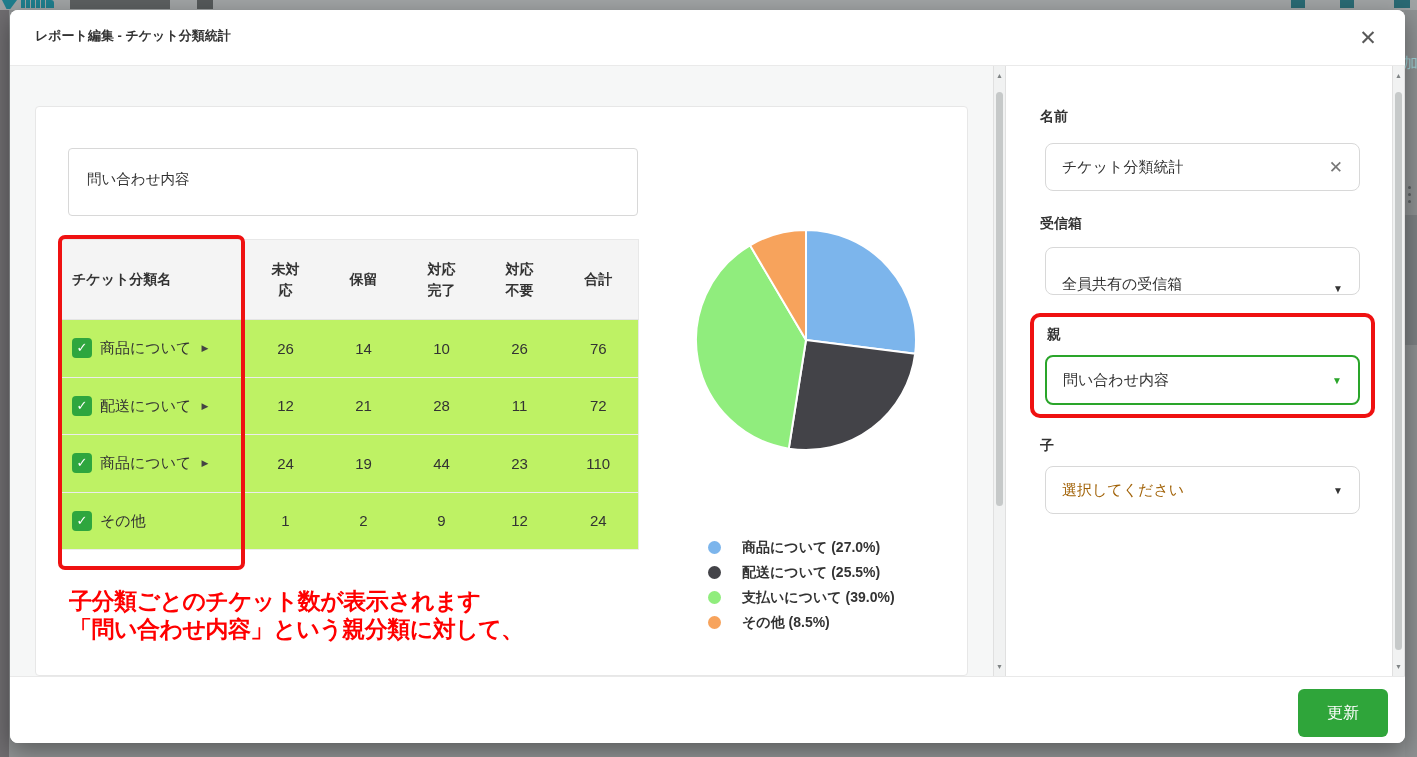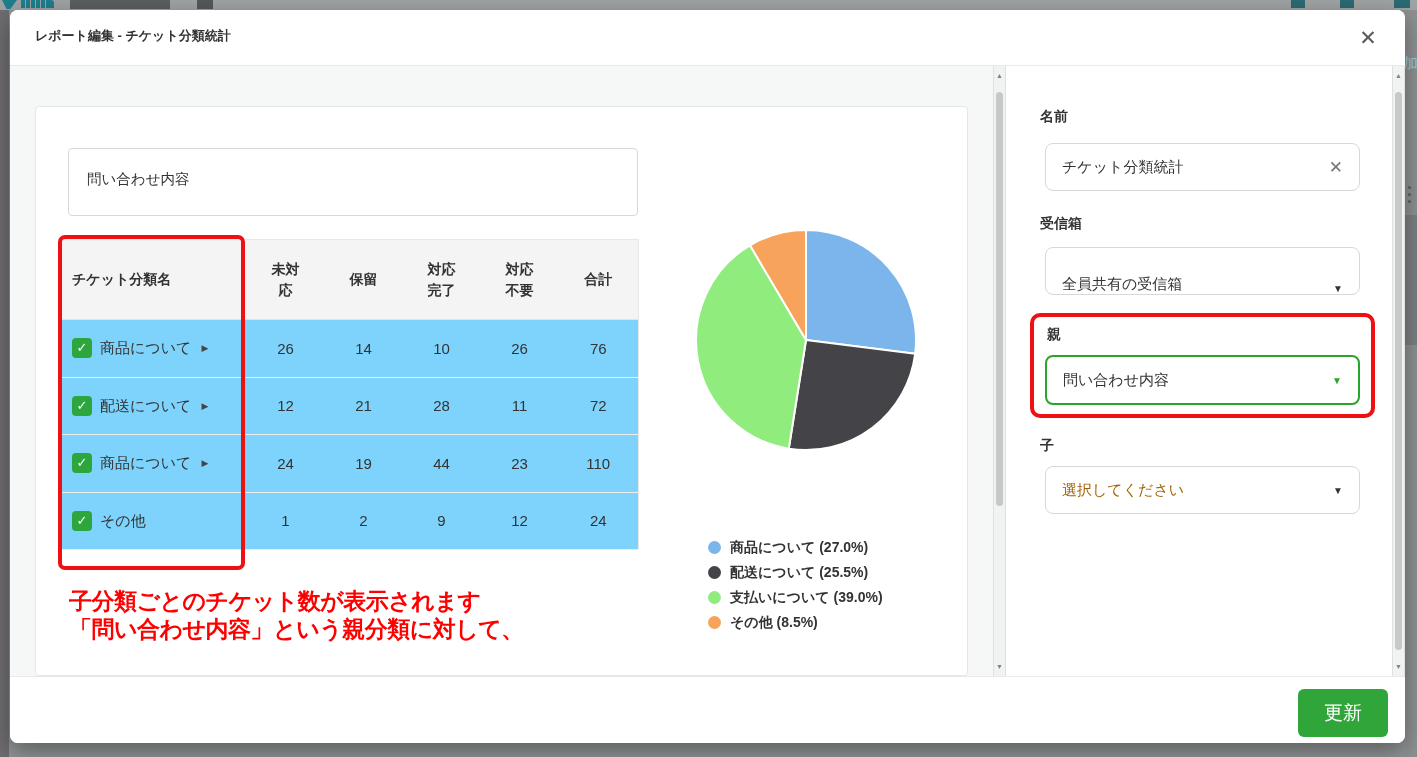--- a/index.html
+++ b/index.html
@@ -25,37 +25,37 @@
   .modal-title { position:absolute; left:25px; top:17px; font-size:13px; font-weight:bold; color:#333; }
   .close-btn { position:absolute; right:22px; top:13px; width:30px; height:30px; font-size:21px; color:#595959; text-align:center; line-height:30px; cursor:pointer; }
 
   
   .main-area { position:absolute; left:0; top:56px; width:983px; height:610px; background:#f6f7f7; }
   .card { position:absolute; left:25px; top:40px; width:933px; height:570px; background:#fff; border:1px solid #e7e7e7; border-radius:4px; }
 
   .title-box { position:absolute; left:32px; top:41px; width:570px; height:68px; border:1px solid #d8d8d8; border-radius:4px; background:#fff; font-size:14.5px; color:#333; padding:21px 18px; }
 
   
-  .cat-table { position:absolute; left:22px; top:132px; width:580px; border-collapse:collapse; table-layout:fixed; border:1px solid #e8e8e8; background:#7dd3fc; }
+  .cat-table { position:absolute; left:22px; top:132px; width:580px; border-collapse:collapse; table-layout:fixed; border:1px solid #e8e8e8; background:#bef264; }
   .cat-table th { height:80px; background:#f4f4f4; border-bottom:1px solid #e4e4e4; font-size:14px; font-weight:bold; color:#333; text-align:center; vertical-align:middle; }
   .cat-table th.first { text-align:left; padding-left:13px; }
   .cat-table th .hw { display:inline-block; max-width:34px; line-height:1.45; text-align:center; }
   .cat-table td { border-bottom:1px solid #ececec; font-size:15px; color:#333; text-align:center; vertical-align:middle; padding:17px 0; }
   .cat-table td.first { text-align:left; padding:17px 6px 17px 13px; }
   .cell-flex { display:flex; align-items:center; gap:8px; }
   .checkbox { width:20px; height:20px; min-width:20px; background:#2ea63e; border-radius:4px; color:#fff; font-size:13px; font-weight:bold; text-align:center; line-height:20px; cursor:pointer; }
   .row-label { max-width:96px; line-height:1.5; }
   .expand-arrow { font-size:9px; color:#444; margin-left:2px; cursor:pointer; }
 
   
   .pie-wrap { position:absolute; left:656px; top:119px; width:228px; height:228px; }
   .legend { position:absolute; left:672px; top:428px; }
   .legend-item { display:flex; align-items:center; gap:9px; height:25px; cursor:pointer; }
   .legend-dot { width:13px; height:13px; border-radius:50%; }
-  .legend-txt { font-size:14px; font-weight:bold; color:#333; }
+  .legend-txt { font-size:14px; font-weight:bold; color:#333;margin-left:12px; }
 
   
   .red-box-table { position:absolute; left:22px; top:128px; width:187px; height:335px; border:4px solid #ef1111; border-radius:7px; pointer-events:none; }
   .annotation { position:absolute; left:33px; top:480px; font-size:23px; line-height:28px; font-weight:bold; color:#ff0000; letter-spacing:-.5px; white-space:nowrap; }
 
   
   .vscroll { position:absolute; top:56px; width:13px; height:610px; background:#f1f2f2; border-left:1px solid #e0e0e0; border-right:1px solid #e0e0e0; }
   .vs-main { left:983px; } .vs-side { left:1382px; }
   .vs-arrow { position:absolute; left:0; width:11px; text-align:center; font-size:7px; color:#7f8485; cursor:pointer; }
   .vs-up { top:6px; } .vs-down { bottom:6px; }
@@ -68,21 +68,21 @@
   .fld .grow { flex:1; }
   .clear-x { color:#777; font-size:17px; cursor:pointer; }
   .caret { font-size:10px; color:#333; }
   .caret.green { color:#2aa52a; }
   .fld.green-border { border:2px solid #2aa52a; height:50px; }
   .fld .placeholder { color:#a16207; }
   .red-box-parent { position:absolute; left:24px; top:247px; width:345px; height:105px; border:4px solid #ef1111; border-radius:10px; pointer-events:none; }
 
   
   .modal-footer { position:absolute; left:0; top:666px; width:1395px; height:67px; background:#fff; border-top:1px solid #e9e9e9; border-radius:0 0 8px 8px; }
-  .update-btn { position:absolute; left:1288px; top:12px; width:90px; height:48px; background:#2fa53a; border:none; border-radius:6px; color:#fff; font-size:19px; font-family:inherit; cursor:pointer; }
+  .update-btn { position:absolute; left:1288px; top:12px; width:90px; height:48px; background:#2fa53a; border:none; border-radius:6px; color:#fff; font-size:16px; font-family:inherit; cursor:pointer; }
 </style>
 </head>
 <body>
 
 <div id="stage">
 
   <div class="top-strip">
     <div class="logo-wedge"></div>
     <div class="logo-bar" style="left:21px"></div>
     <div class="logo-bar" style="left:26px"></div>

